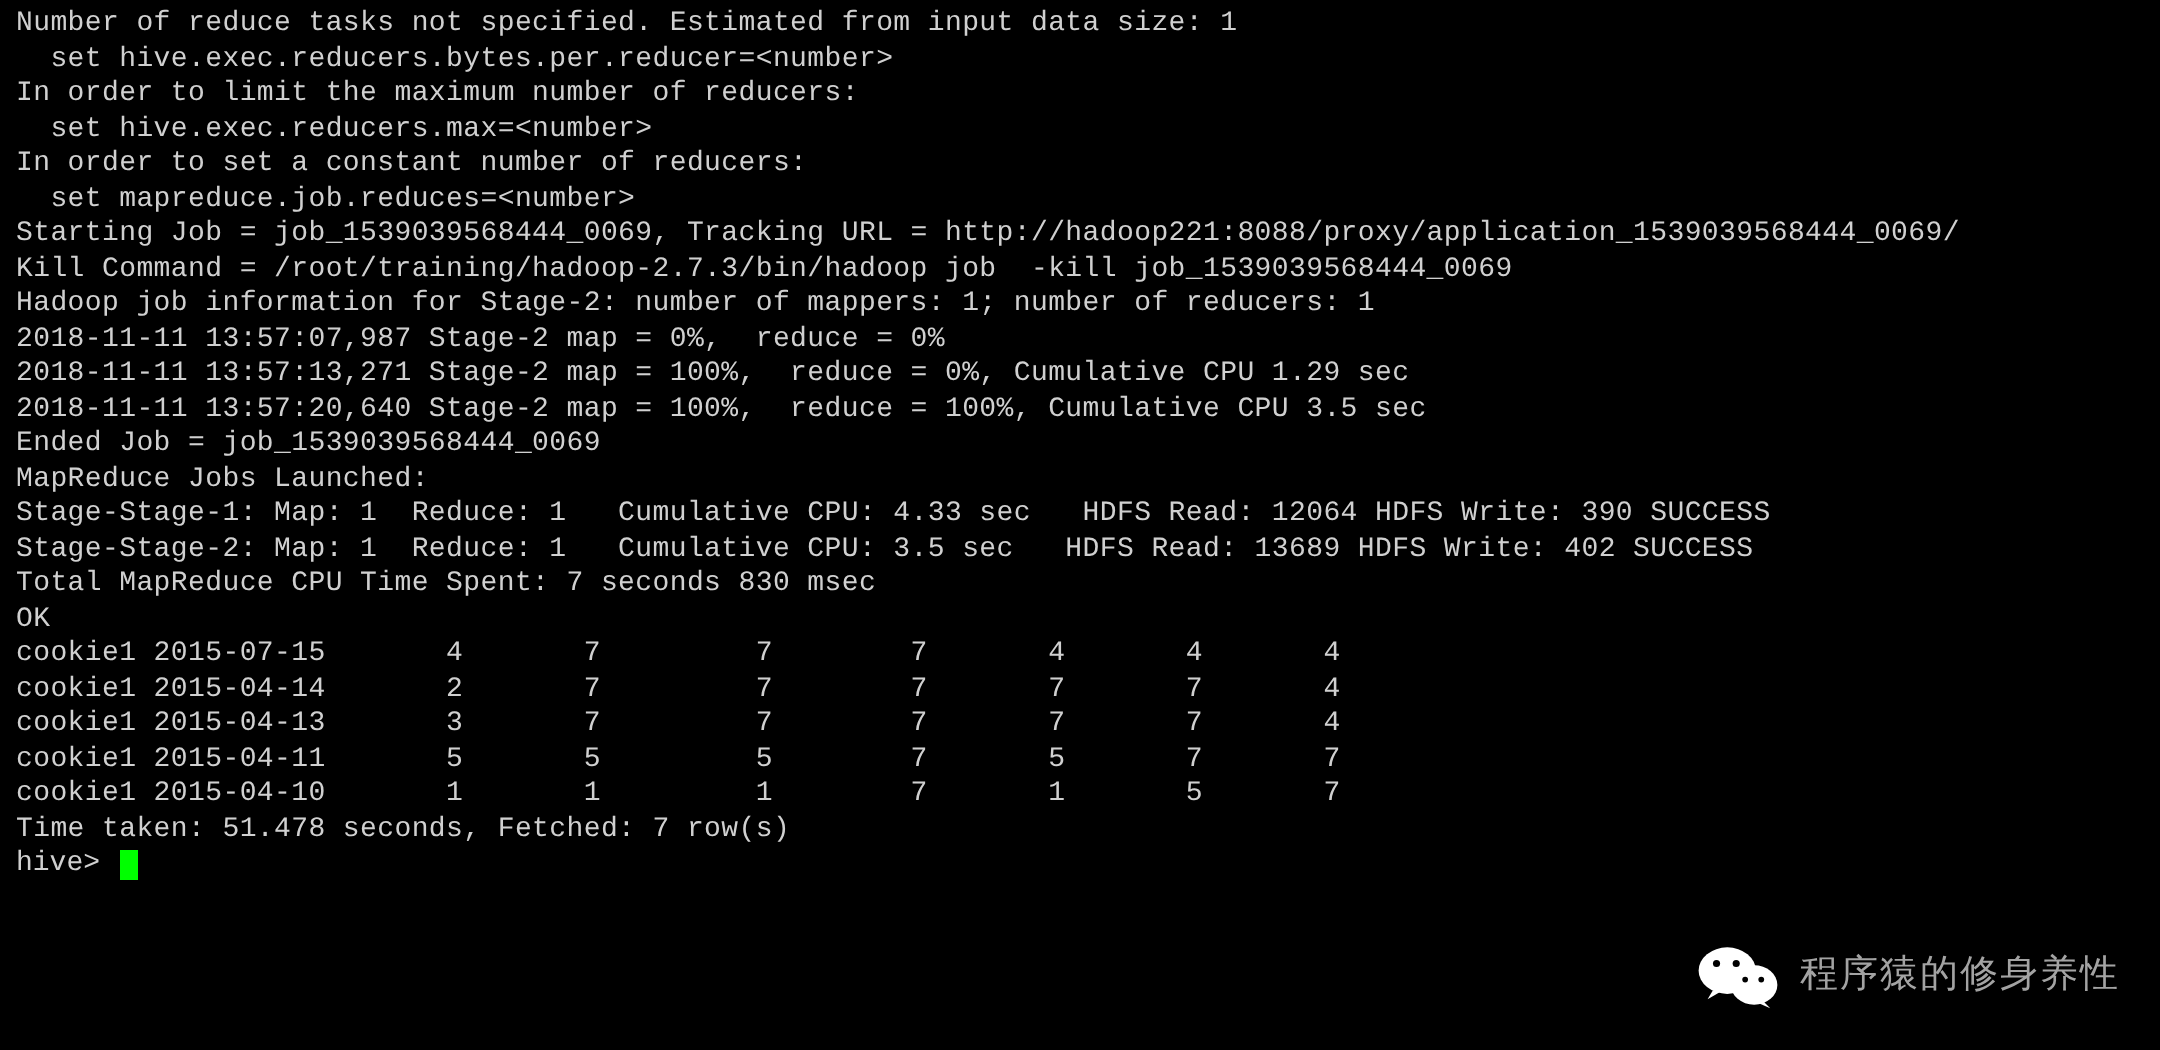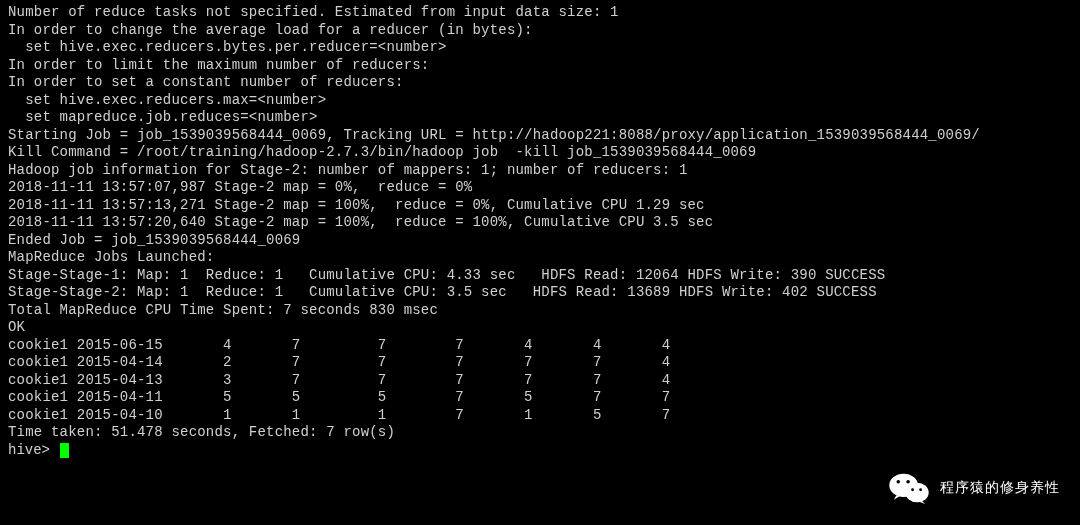--- a/index.html
+++ b/index.html
@@ -44,54 +44,53 @@
     }
     .watermark-icon {
       width: 42px;
       height: 34px;
       border-radius: 4px;
       position: relative;
     }
     .watermark-icon svg { display: block; }
     .watermark-text {
       font-family: "Microsoft YaHei", sans-serif;
-      font-size: 14px;
-      color: #ffffff;
+      font-size: 19px;
+      color: #a3a3a3;
       font-weight: 500;
       letter-spacing: 1px;
     }
     #table-rows { display: block; }
   </style>
 </head>
 <body>
 
 <div>
   <div id="pre-lines">
       <div class="term-line">Number of reduce tasks not specified. Estimated from input data size: 1</div>
-      <div class="term-line">In order to change the average load for a reducer (in bytes):</div>
       <div class="term-line">  set hive.exec.reducers.bytes.per.reducer=&lt;number&gt;</div>
       <div class="term-line">In order to limit the maximum number of reducers:</div>
+      <div class="term-line">  set hive.exec.reducers.max=&lt;number&gt;</div>
       <div class="term-line">In order to set a constant number of reducers:</div>
-      <div class="term-line">  set hive.exec.reducers.max=&lt;number&gt;</div>
       <div class="term-line">  set mapreduce.job.reduces=&lt;number&gt;</div>
       <div class="term-line">Starting Job = job_1539039568444_0069, Tracking URL = http://hadoop221:8088/proxy/application_1539039568444_0069/</div>
       <div class="term-line">Kill Command = /root/training/hadoop-2.7.3/bin/hadoop job  -kill job_1539039568444_0069</div>
       <div class="term-line">Hadoop job information for Stage-2: number of mappers: 1; number of reducers: 1</div>
       <div class="term-line">2018-11-11 13:57:07,987 Stage-2 map = 0%,  reduce = 0%</div>
       <div class="term-line">2018-11-11 13:57:13,271 Stage-2 map = 100%,  reduce = 0%, Cumulative CPU 1.29 sec</div>
       <div class="term-line">2018-11-11 13:57:20,640 Stage-2 map = 100%,  reduce = 100%, Cumulative CPU 3.5 sec</div>
       <div class="term-line">Ended Job = job_1539039568444_0069</div>
       <div class="term-line">MapReduce Jobs Launched:</div>
       <div class="term-line">Stage-Stage-1: Map: 1  Reduce: 1   Cumulative CPU: 4.33 sec   HDFS Read: 12064 HDFS Write: 390 SUCCESS</div>
       <div class="term-line">Stage-Stage-2: Map: 1  Reduce: 1   Cumulative CPU: 3.5 sec   HDFS Read: 13689 HDFS Write: 402 SUCCESS</div>
       <div class="term-line">Total MapReduce CPU Time Spent: 7 seconds 830 msec</div>
       <div class="term-line">OK</div>
     </div>
   <div id="table-rows">
-      <div class="term-line">cookie1 2015-06-15       4       7         7        7       4       4       4</div>
+      <div class="term-line">cookie1 2015-07-15       4       7         7        7       4       4       4</div>
       <div class="term-line">cookie1 2015-04-14       2       7         7        7       7       7       4</div>
       <div class="term-line">cookie1 2015-04-13       3       7         7        7       7       7       4</div>
       <div class="term-line">cookie1 2015-04-11       5       5         5        7       5       7       7</div>
       <div class="term-line">cookie1 2015-04-10       1       1         1        7       1       5       7</div>
     </div>
   <div class="term-line">Time taken: 51.478 seconds, Fetched: 7 row(s)</div>
   <div class="prompt-line">
     <span class="prompt-text">hive&gt; </span>
     <span class="cursor"></span>
   </div>

